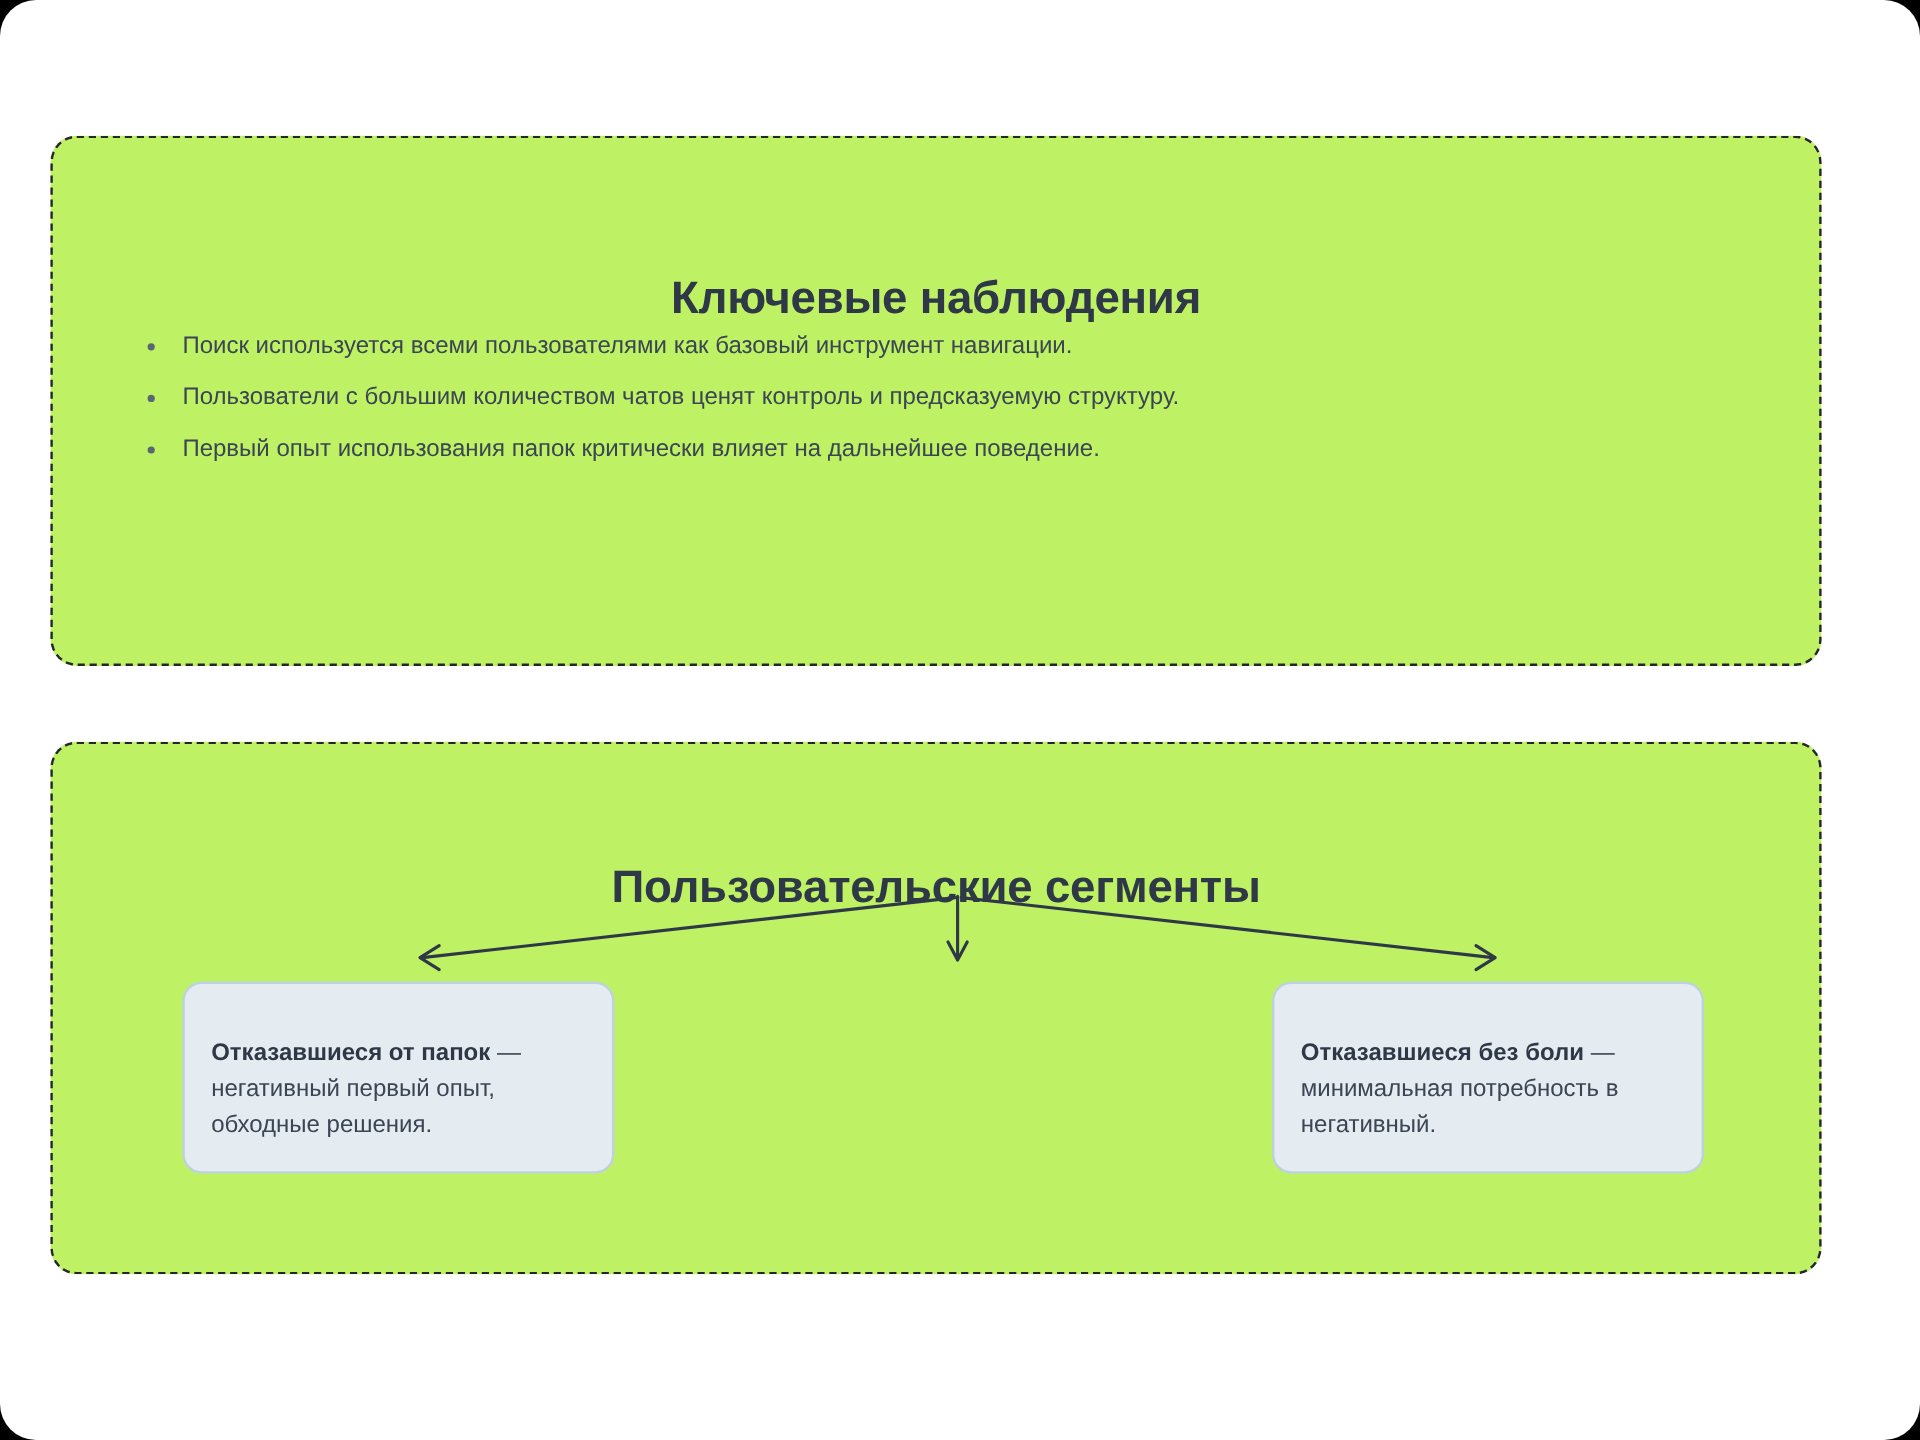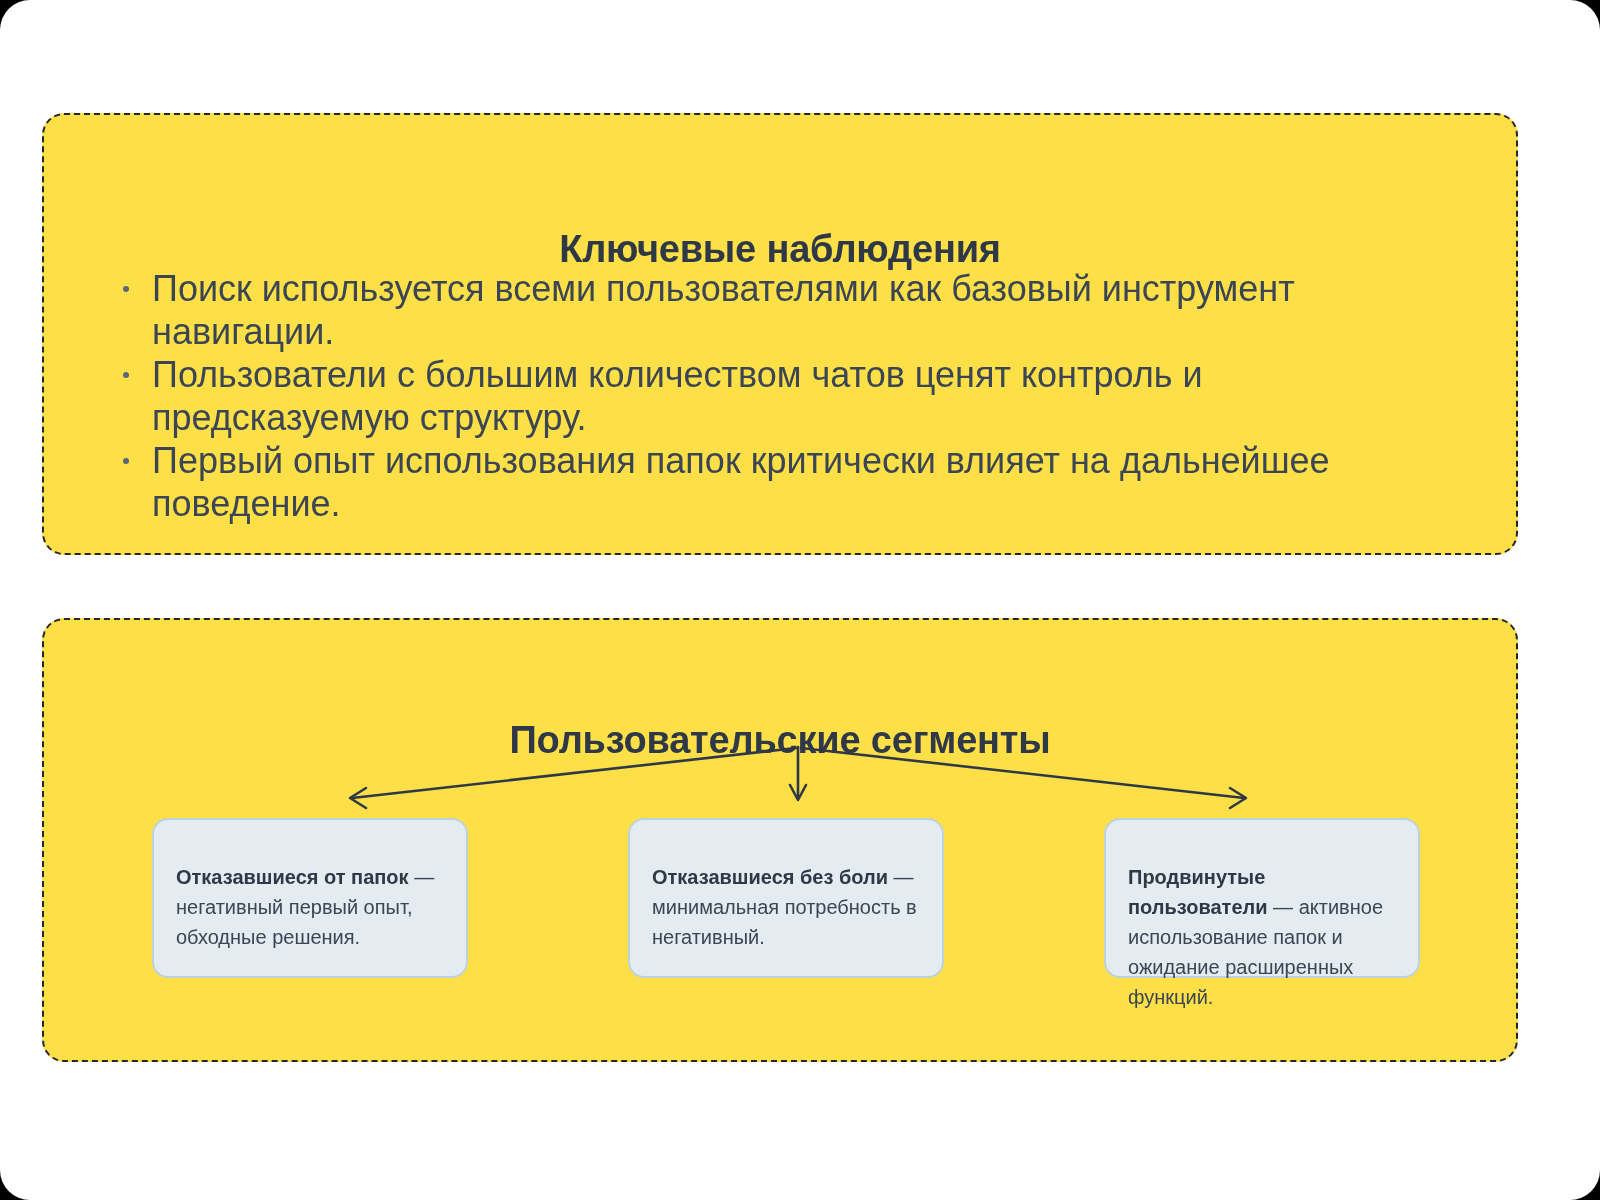--- a/index.html
+++ b/index.html
@@ -21,21 +21,21 @@
     width: 1600px;
     height: 1200px;
     background: #ffffff;
     border-radius: 30px;
     overflow: hidden;
   }
 
   
   .panel {
     position: absolute;
-    background: #fde047;
+    background: #bef264;
     border: 2px dashed #26262a;
     border-radius: 22px;
     box-sizing: border-box;
   }
 
   #panel-observations {
     left: 42px;
     top: 113px;
     width: 1476px;
     height: 442px;
@@ -69,21 +69,21 @@
     left: 66px;
     top: 152px;
     width: 1340px;
     list-style: none;
     margin: 0;
     padding: 0;
   }
   #observations-list li {
     position: relative;
     padding-left: 42px;
-    font-size: 36px;
+    font-size: 20px;
     line-height: 43px;
     color: #3b4553;
     margin: 0 0 0 0;
   }
   #observations-list li::before {
     content: "";
     position: absolute;
     left: 13px;
     top: 19px;
     width: 6px;
@@ -107,21 +107,21 @@
     position: absolute;
     left: 108px;
     top: 198px;
     width: 1268px;
     height: 160px;
     display: flex;
     justify-content: space-between;
   }
 
   .segment-card {
-    width: 316px;
+    width: 360px;
     height: 160px;
     box-sizing: border-box;
     background: #e4ebf1;
     border: 2px solid #bcd2de;
     border-radius: 16px;
     padding: 42px 22px 0 22px;
     font-size: 20px;
     line-height: 30px;
     color: #3b4553;
   }
@@ -168,21 +168,18 @@
     <div id="segment-cards">
 
       <div class="segment-card">
         <span class="lead">Отказавшиеся от папок</span><span> — </span><span>негативный первый опыт, обходные решения.</span>
       </div>
 
       <div class="segment-card">
         <span class="lead">Отказавшиеся без боли</span><span> — </span><span>минимальная потребность в негативный.</span>
       </div>
 
-      <div class="segment-card">
-        <span class="lead">Продвинутые пользователи</span><span> — </span><span>активное использование папок и ожидание расширенных функций.</span>
-      </div>
 
     </div>
 
   </section>
 
 </div>
 
 </body></html>

